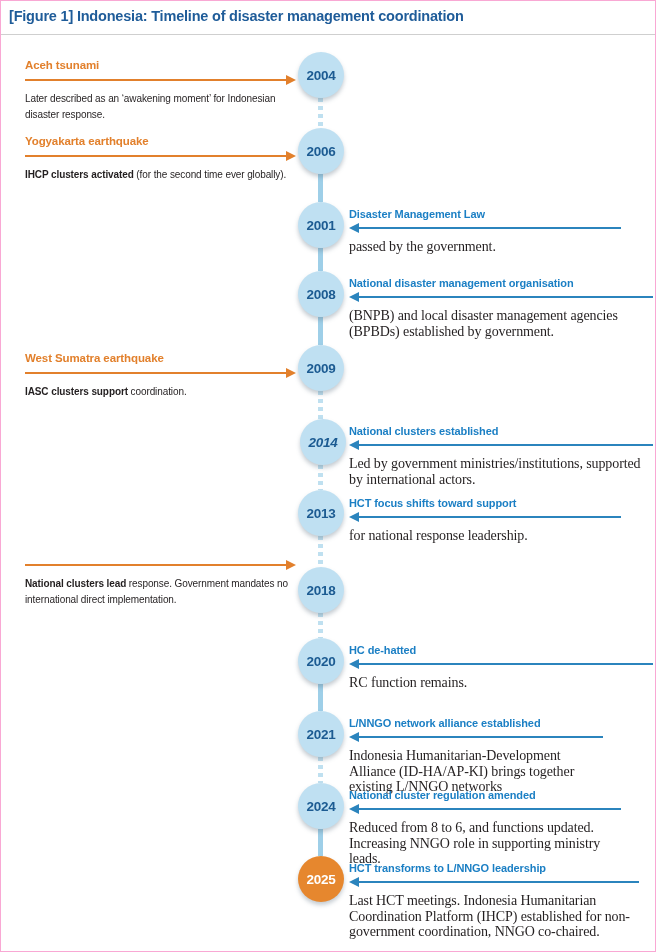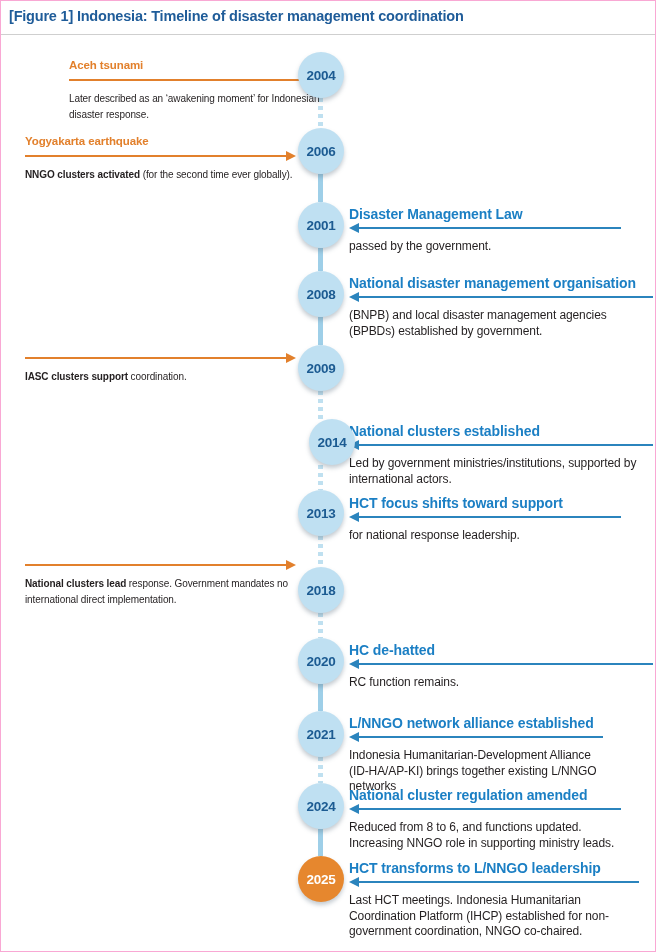--- a/index.html
+++ b/index.html
@@ -117,21 +117,21 @@
     margin-top: 6px;
     letter-spacing: -0.1px;
   }
 
   
   .evt-right {
     position: absolute;
     left: 348px;
   }
   .evt-right .lbl {
-    font-size: 14px;
+    font-size: 11px;
     font-weight: bold;
     color: #1b7fc4;
     line-height: 15px;
     letter-spacing: -0.1px;
   }
   .evt-right .arrow-row {
     position: relative;
     height: 10px;
     margin-top: 1px;
   }
@@ -146,25 +146,26 @@
     position: absolute;
     left: 0;
     top: 0px;
     width: 0;
     height: 0;
     border-top: 5px solid transparent;
     border-bottom: 5px solid transparent;
     border-right: 10px solid #2b84bd;
   }
   .evt-right .body {
-    font-size: 12px;
+    font-size: 14px;
     color: #231f20;
     line-height: 15.5px;
     margin-top: 6px;
     letter-spacing: -0.1px;
+    font-family: Liberation Serif, serif;
   }
   b { font-weight: bold; }
 </style>
 </head>
 <body>
 
 <div class="figure">
 
   <div class="title">[Figure 1] Indonesia: Timeline of disaster management coordination</div>
   <div class="title-rule"></div>
@@ -191,21 +192,21 @@
       </div>
       <div class="node" style="left: 297px; top: 201px;">
         <span>2001</span>
       </div>
       <div class="node" style="left: 297px; top: 270px;">
         <span>2008</span>
       </div>
       <div class="node" style="left: 297px; top: 344px;">
         <span>2009</span>
       </div>
-      <div class="node" style="left: 308px; top: 418px;">
+      <div class="node" style="left: 299px; top: 418px; font-style: italic;">
         <span>2014</span>
       </div>
       <div class="node" style="left: 297px; top: 489px;">
         <span>2013</span>
       </div>
       <div class="node" style="left: 297px; top: 566px;">
         <span>2018</span>
       </div>
       <div class="node" style="left: 297px; top: 637px;">
         <span>2020</span>
@@ -214,37 +215,38 @@
         <span>2021</span>
       </div>
       <div class="node" style="left: 297px; top: 782px;">
         <span>2024</span>
       </div>
       <div class="node highlight" style="left: 297px; top: 855px;">
         <span>2025</span>
       </div>
     </div>
   <div id="left-layer">
-      <div class="evt-left" style="top: 57px; width: 271px; margin-left: 44px;">
+      <div class="evt-left" style="top: 57px; width: 271px;">
         <div class="lbl">Aceh tsunami</div>
         <div class="arrow-row">
           <div class="arrow-line"></div>
           <div class="arrow-head"></div>
         </div>
         <div class="body">Later described as an ‘awakening moment’ for Indonesian disaster response.</div>
       </div>
       <div class="evt-left" style="top: 133px; width: 271px;">
         <div class="lbl">Yogyakarta earthquake</div>
         <div class="arrow-row">
           <div class="arrow-line"></div>
           <div class="arrow-head"></div>
         </div>
-        <div class="body"><b>NNGO clusters activated</b> (for the second time ever globally).</div>
+        <div class="body"><b>IHCP clusters activated</b> (for the second time ever globally).</div>
       </div>
       <div class="evt-left" style="top: 350px; width: 271px;">
+        <div class="lbl">West Sumatra earthquake</div>
         <div class="arrow-row">
           <div class="arrow-line"></div>
           <div class="arrow-head"></div>
         </div>
         <div class="body"><b>IASC clusters support</b> coordination.</div>
       </div>
       <div class="evt-left" style="top: 557px; width: 271px;">
         <div class="arrow-row">
           <div class="arrow-line"></div>
           <div class="arrow-head"></div>

